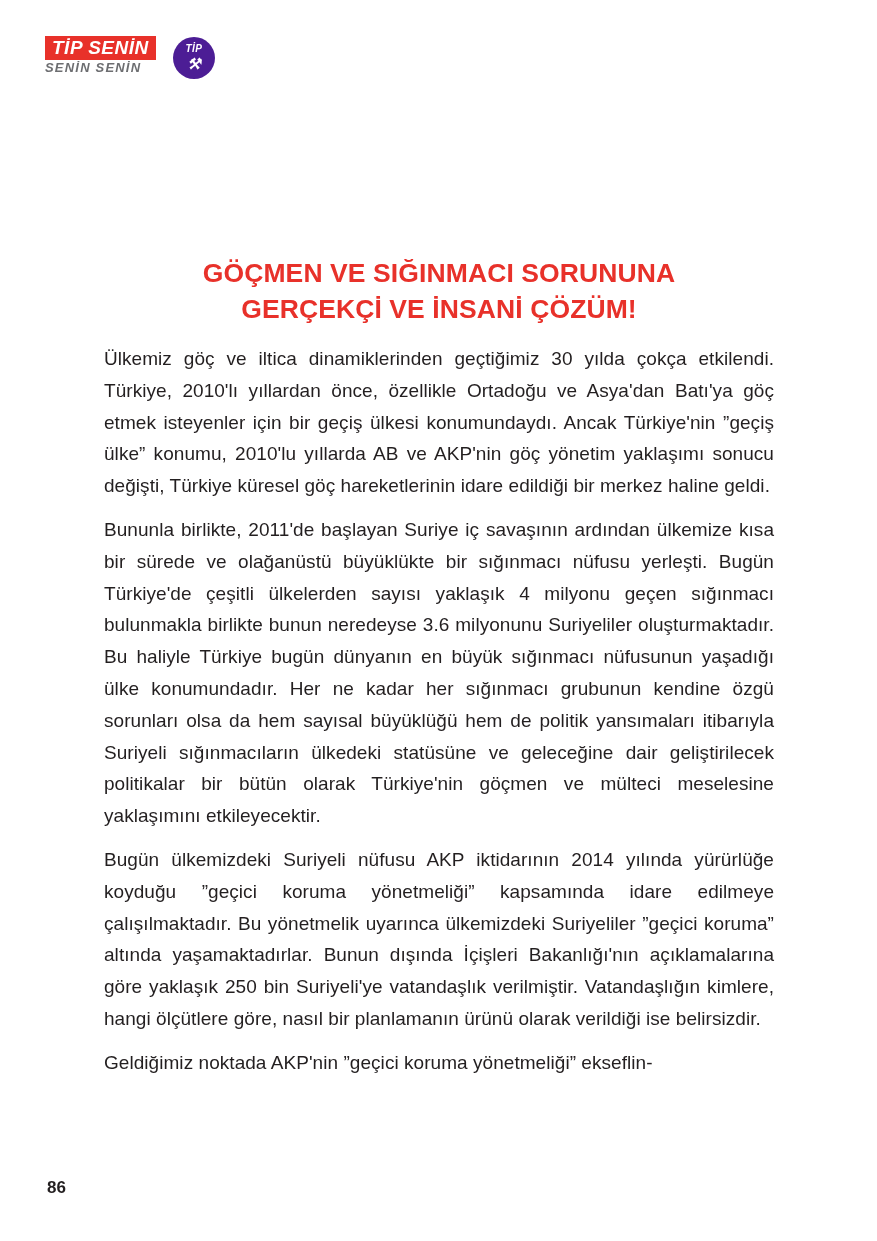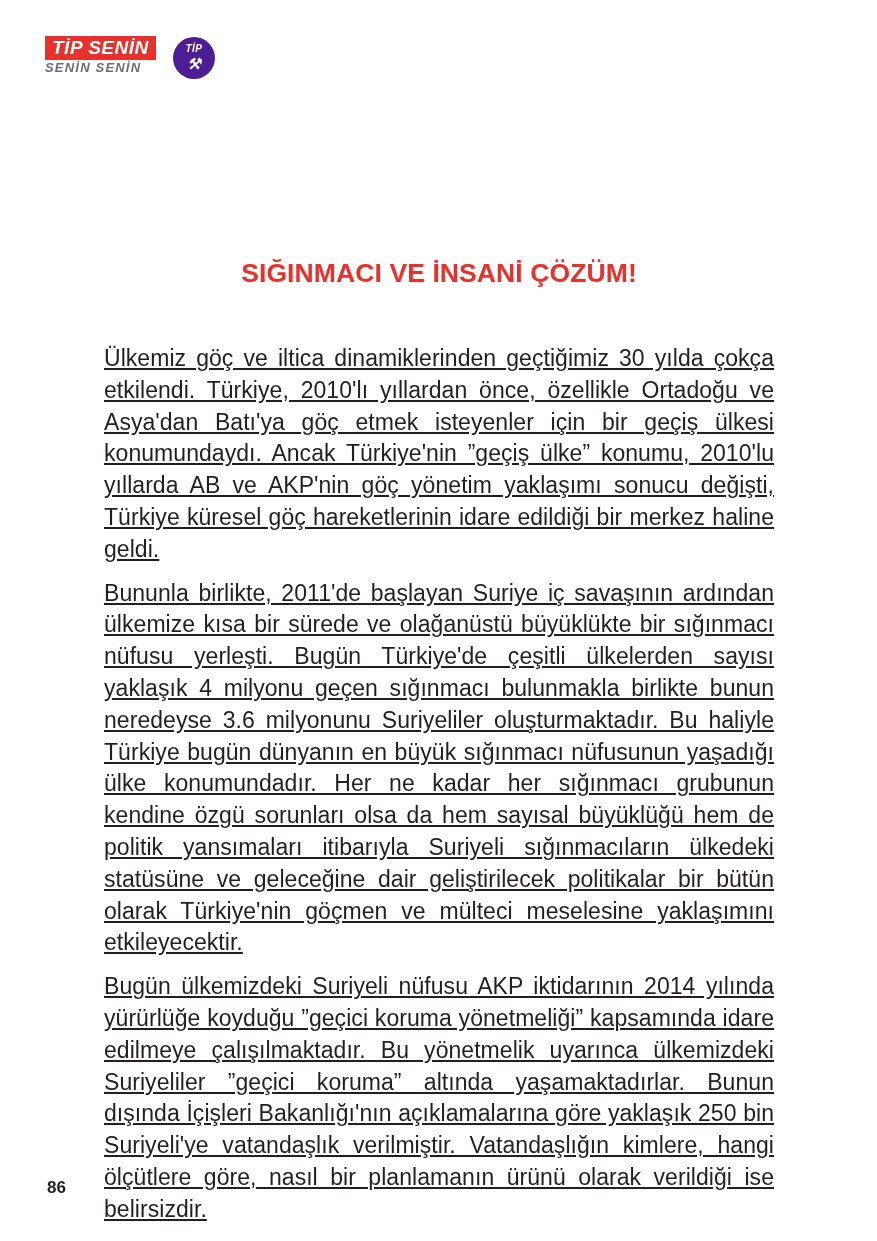--- a/index.html
+++ b/index.html
@@ -117,27 +117,26 @@
   
   .content {
     position: absolute;
     left: 104px;
     top: 343px;
     width: 670px;
   }
   .para {
     text-align: justify;
     text-align-last: left;
-    font-size: 23px;
+    font-size: 19px;
     line-height: 31.8px;
     margin: 0 0 12px 0;
     color: #231f20;
     letter-spacing: 0.05px;
     hyphens: manual;
-    text-decoration: underline;
   }
   .para:last-child {
     margin-bottom: 0;
   }
 
   
   .page-number {
     position: absolute;
     left: 47px;
     top: 1178px;
@@ -156,21 +155,22 @@
       <span class="logo-line1">TİP SENİN</span>
       <span class="logo-line2">SENİN SENİN</span>
     </div>
     <div class="logo-mark">
       <span class="logo-mark-text">TİP</span>
       <span class="logo-mark-sub">⚒</span>
     </div>
   </div>
 
   <h1 class="title">
-    <span class="title-line">SIĞINMACI VE İNSANİ ÇÖZÜM!</span>
+    <span class="title-line">GÖÇMEN VE SIĞINMACI SORUNUNA</span>
+    <span class="title-line">GERÇEKÇİ VE İNSANİ ÇÖZÜM!</span>
   </h1>
 
   <div class="content">
     <p class="para">Ülkemiz göç ve iltica dinamiklerinden geçtiğimiz 30 yılda çokça etkilendi. Türkiye, 2010'lı yıllardan önce, özellikle Ortadoğu ve Asya'dan Batı'ya göç etmek isteyenler için bir geçiş ülkesi konumundaydı. Ancak Türkiye'nin ”geçiş ülke” konumu, 2010'lu yıllarda AB ve AKP'nin göç yönetim yaklaşımı sonucu değişti, Türkiye küresel göç hareketlerinin idare edildiği bir merkez haline geldi.</p>
     <p class="para">Bununla birlikte, 2011'de başlayan Suriye iç savaşının ardından ülkemize kısa bir sürede ve olağanüstü büyüklükte bir sığınmacı nüfusu yerleşti. Bugün Türkiye'de çeşitli ülkelerden sayısı yaklaşık 4 milyonu geçen sığınmacı bulunmakla birlikte bunun neredeyse 3.6 milyonunu Suriyeliler oluşturmaktadır. Bu haliyle Türkiye bugün dünyanın en büyük sığınmacı nüfusunun yaşadığı ülke konumundadır. Her ne kadar her sığınmacı grubunun kendine özgü sorunları olsa da hem sayısal büyüklüğü hem de politik yansımaları itibarıyla Suriyeli sığınmacıların ülkedeki statüsüne ve geleceğine dair geliştirilecek politikalar bir bütün olarak Türkiye'nin göçmen ve mülteci meselesine yaklaşımını etkileyecektir.</p>
     <p class="para">Bugün ülkemizdeki Suriyeli nüfusu AKP iktidarının 2014 yılında yürürlüğe koyduğu ”geçici koruma yönetmeliği” kapsamında idare edilmeye çalışılmaktadır. Bu yönetmelik uyarınca ülkemizdeki Suriyeliler ”geçici koruma” altında yaşamaktadırlar. Bunun dışında İçişleri Bakanlığı'nın açıklamalarına göre yaklaşık 250 bin Suriyeli'ye vatandaşlık verilmiştir. Vatandaşlığın kimlere, hangi ölçütlere göre, nasıl bir planlamanın ürünü olarak verildiği ise belirsizdir.</p>
     <p class="para">Geldiğimiz noktada AKP'nin ”geçici koruma yönetmeliği” ekseflin-</p>
   </div>
 
   <div class="page-number">86</div>

